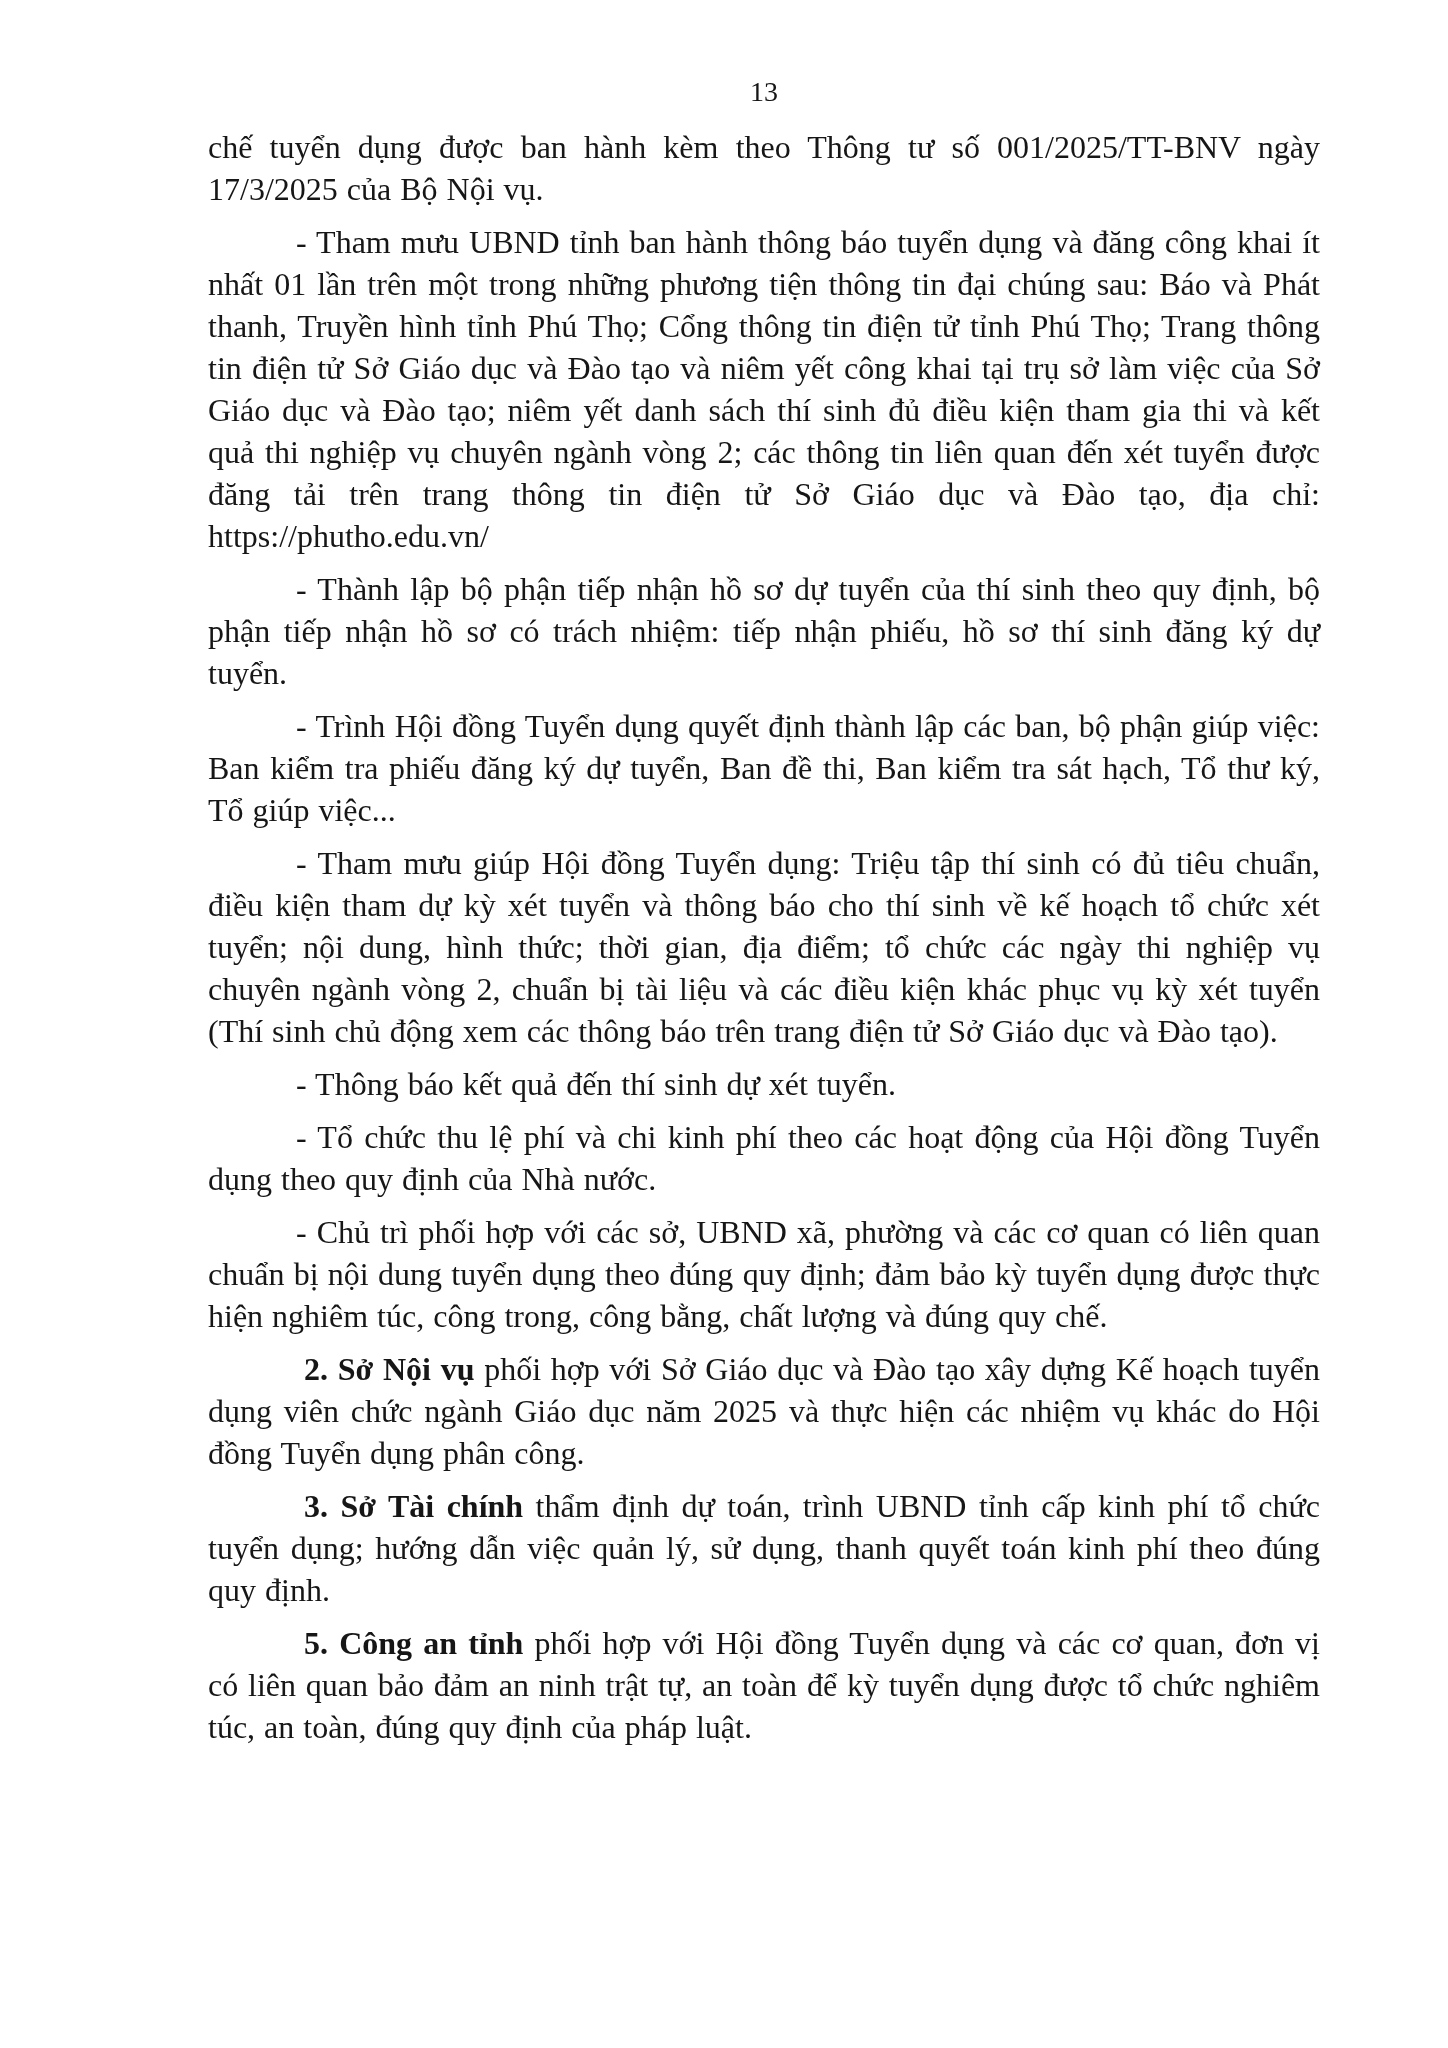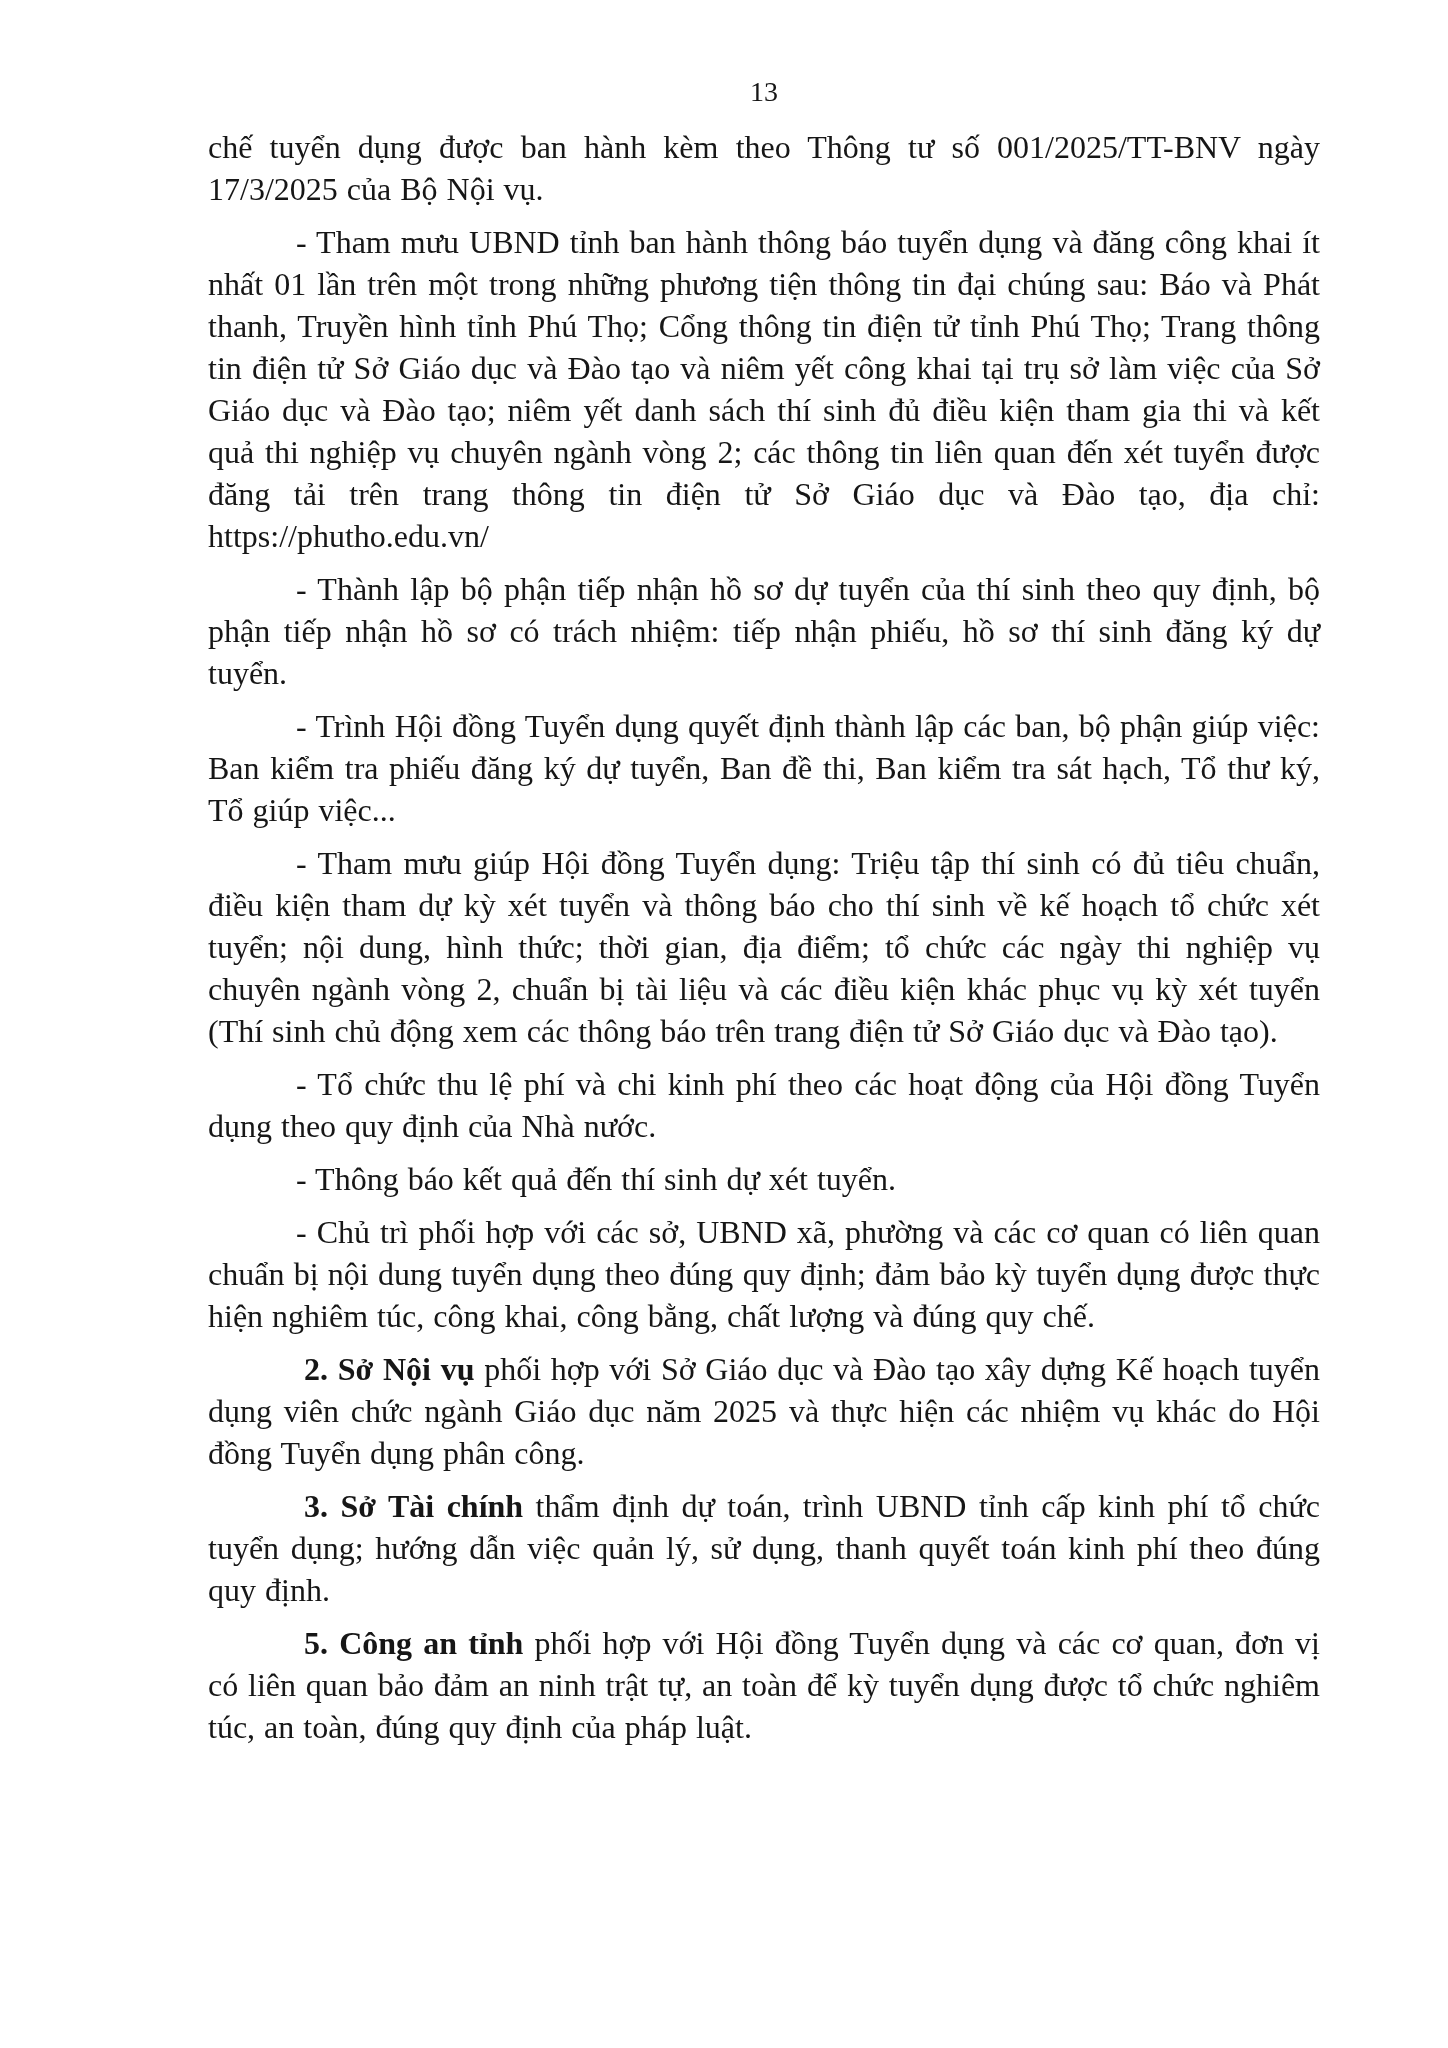--- a/index.html
+++ b/index.html
@@ -34,19 +34,19 @@
 <body>
 
 <div class="page-number">13</div>
 
 <div class="doc-body">
     <p class="para no-indent">chế tuyển dụng được ban hành kèm theo Thông tư số 001/2025/TT-BNV ngày 17/3/2025 của Bộ Nội vụ.</p>
     <p class="para indented">- Tham mưu UBND tỉnh ban hành thông báo tuyển dụng và đăng công khai ít nhất 01 lần trên một trong những phương tiện thông tin đại chúng sau:  Báo và Phát thanh, Truyền hình tỉnh Phú Thọ; Cổng thông tin điện tử tỉnh Phú Thọ; Trang thông tin điện tử Sở Giáo dục và Đào tạo và niêm yết công khai tại trụ sở làm việc của Sở Giáo dục và Đào tạo; niêm yết danh sách thí sinh đủ điều kiện tham gia thi và kết quả thi nghiệp vụ chuyên ngành vòng 2; các thông tin liên quan đến xét tuyển được đăng tải trên trang thông tin điện tử Sở Giáo dục và Đào tạo, địa chỉ: https://phutho.edu.vn/</p>
     <p class="para indented">- Thành lập bộ phận tiếp nhận hồ sơ dự tuyển của thí sinh theo quy định, bộ phận tiếp nhận hồ sơ có trách nhiệm: tiếp nhận phiếu, hồ sơ thí sinh đăng ký dự tuyển.</p>
     <p class="para indented">- Trình Hội đồng Tuyển dụng quyết định thành lập các ban, bộ phận giúp việc: Ban kiểm tra phiếu đăng ký dự tuyển, Ban đề thi, Ban kiểm tra sát hạch, Tổ thư ký, Tổ giúp việc...</p>
     <p class="para indented">- Tham mưu giúp Hội đồng Tuyển dụng: Triệu tập thí sinh có đủ tiêu chuẩn, điều kiện tham dự kỳ xét tuyển và thông báo cho thí sinh về kế hoạch tổ chức xét tuyển; nội dung, hình thức; thời gian, địa điểm; tổ chức các ngày thi nghiệp vụ chuyên ngành vòng 2, chuẩn bị tài liệu và các điều kiện khác phục vụ kỳ xét tuyển (Thí sinh chủ động xem các thông báo trên trang điện tử Sở Giáo dục và Đào tạo).</p>
+    <p class="para indented">- Thông báo kết quả đến thí sinh dự xét tuyển.</p>
     <p class="para indented">- Tổ chức thu lệ phí và chi kinh phí theo các hoạt động của Hội đồng Tuyển dụng theo quy định của Nhà nước.</p>
-    <p class="para indented">- Thông báo kết quả đến thí sinh dự xét tuyển.</p>
-    <p class="para indented">- Chủ trì phối hợp với các sở, UBND xã, phường và các cơ quan có liên quan chuẩn bị nội dung tuyển dụng theo đúng quy định; đảm bảo kỳ tuyển dụng được thực hiện nghiêm túc, công khai, công bằng, chất lượng và đúng quy chế.</p>
+    <p class="para indented">- Chủ trì phối hợp với các sở, UBND xã, phường và các cơ quan có liên quan chuẩn bị nội dung tuyển dụng theo đúng quy định; đảm bảo kỳ tuyển dụng được thực hiện nghiêm túc, công trong, công bằng, chất lượng và đúng quy chế.</p>
     <p class="para indented"><b>2. Sở Nội vụ</b> phối hợp với Sở Giáo dục và Đào tạo xây dựng Kế hoạch tuyển dụng viên chức ngành Giáo dục năm 2025 và thực hiện các nhiệm vụ khác do Hội đồng Tuyển dụng phân công.</p>
     <p class="para indented"><b>3. Sở Tài chính</b> thẩm định dự toán, trình UBND tỉnh cấp kinh phí tổ chức tuyển dụng; hướng dẫn việc quản lý, sử dụng, thanh quyết toán kinh phí theo đúng quy định.</p>
     <p class="para indented"><b>5. Công an tỉnh</b> phối hợp với Hội đồng Tuyển dụng và các cơ quan, đơn vị có liên quan bảo đảm an ninh trật tự, an toàn để kỳ tuyển dụng được tổ chức nghiêm túc, an toàn, đúng quy định của pháp luật.</p>
   </div>
 
 </body></html>

